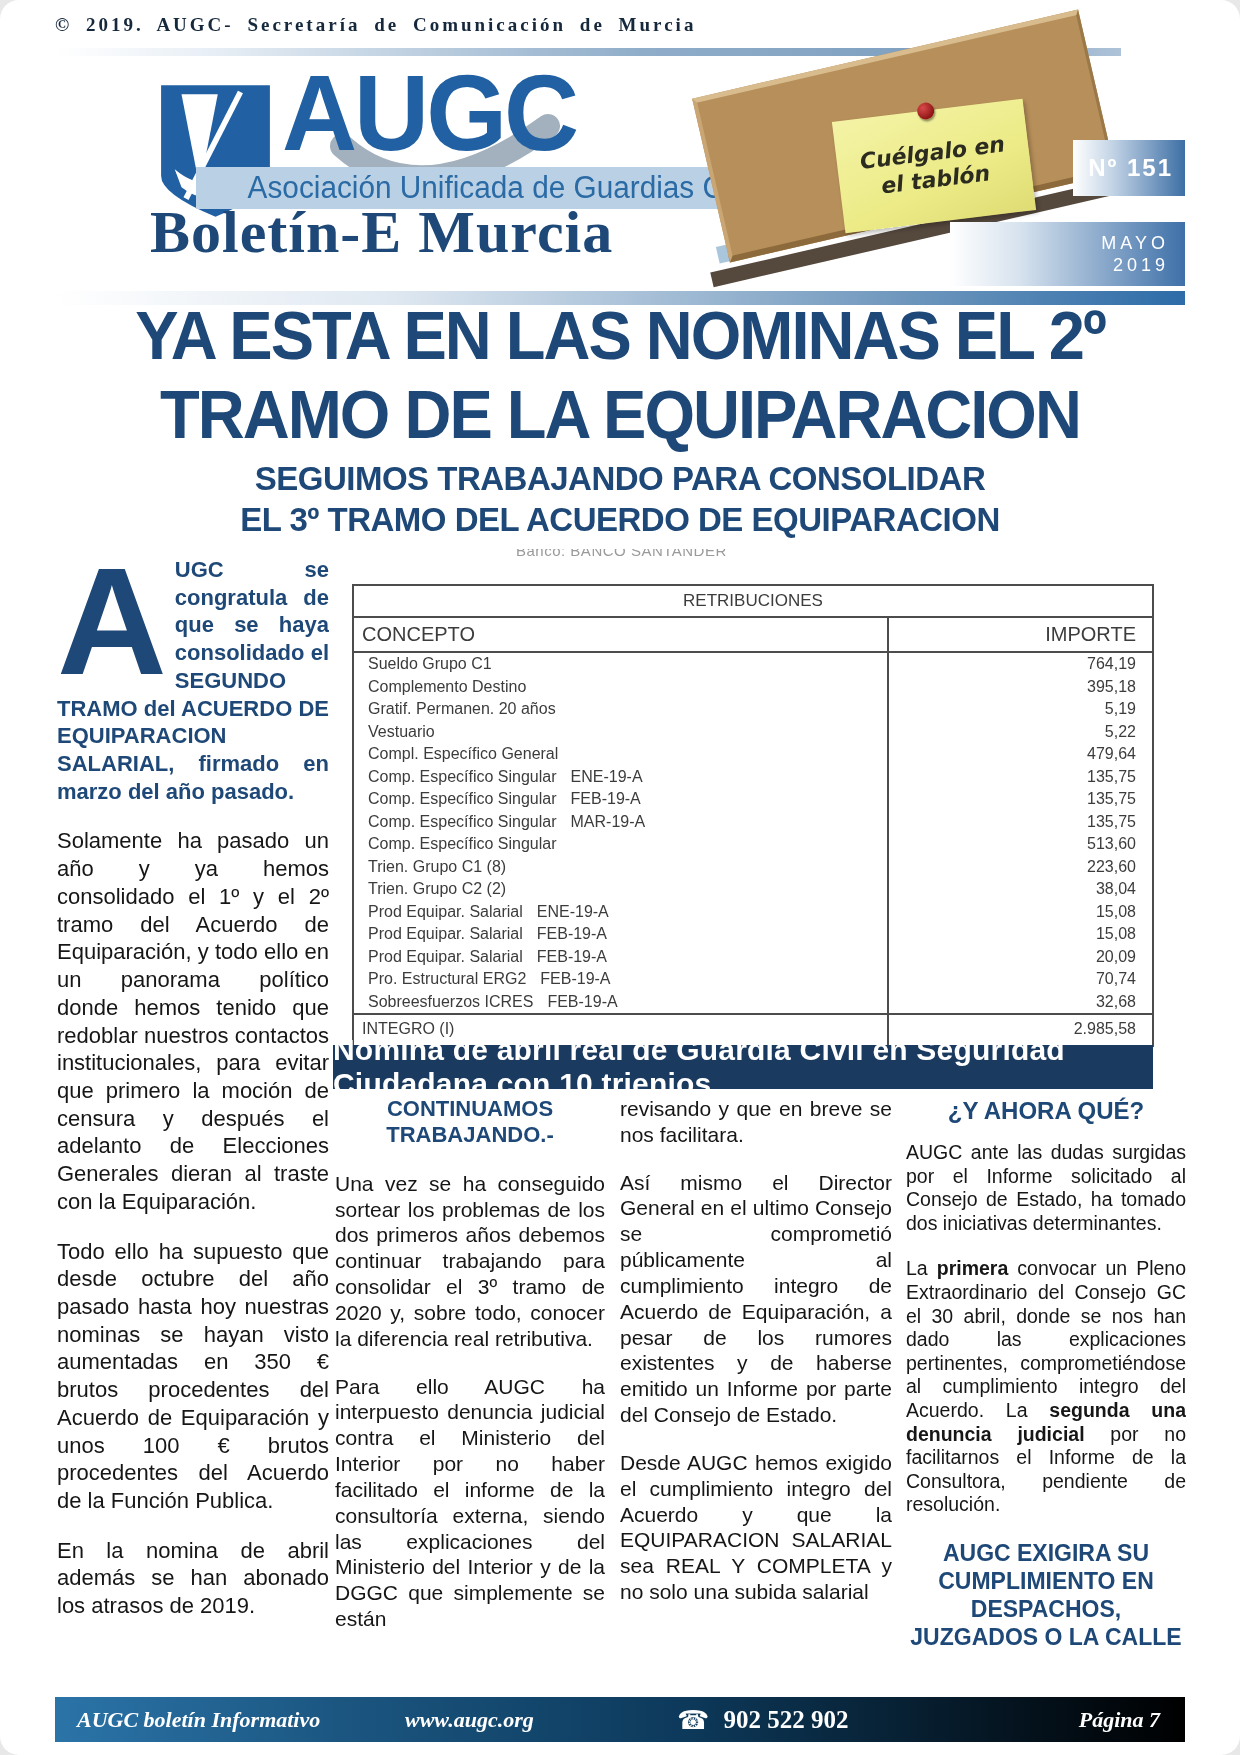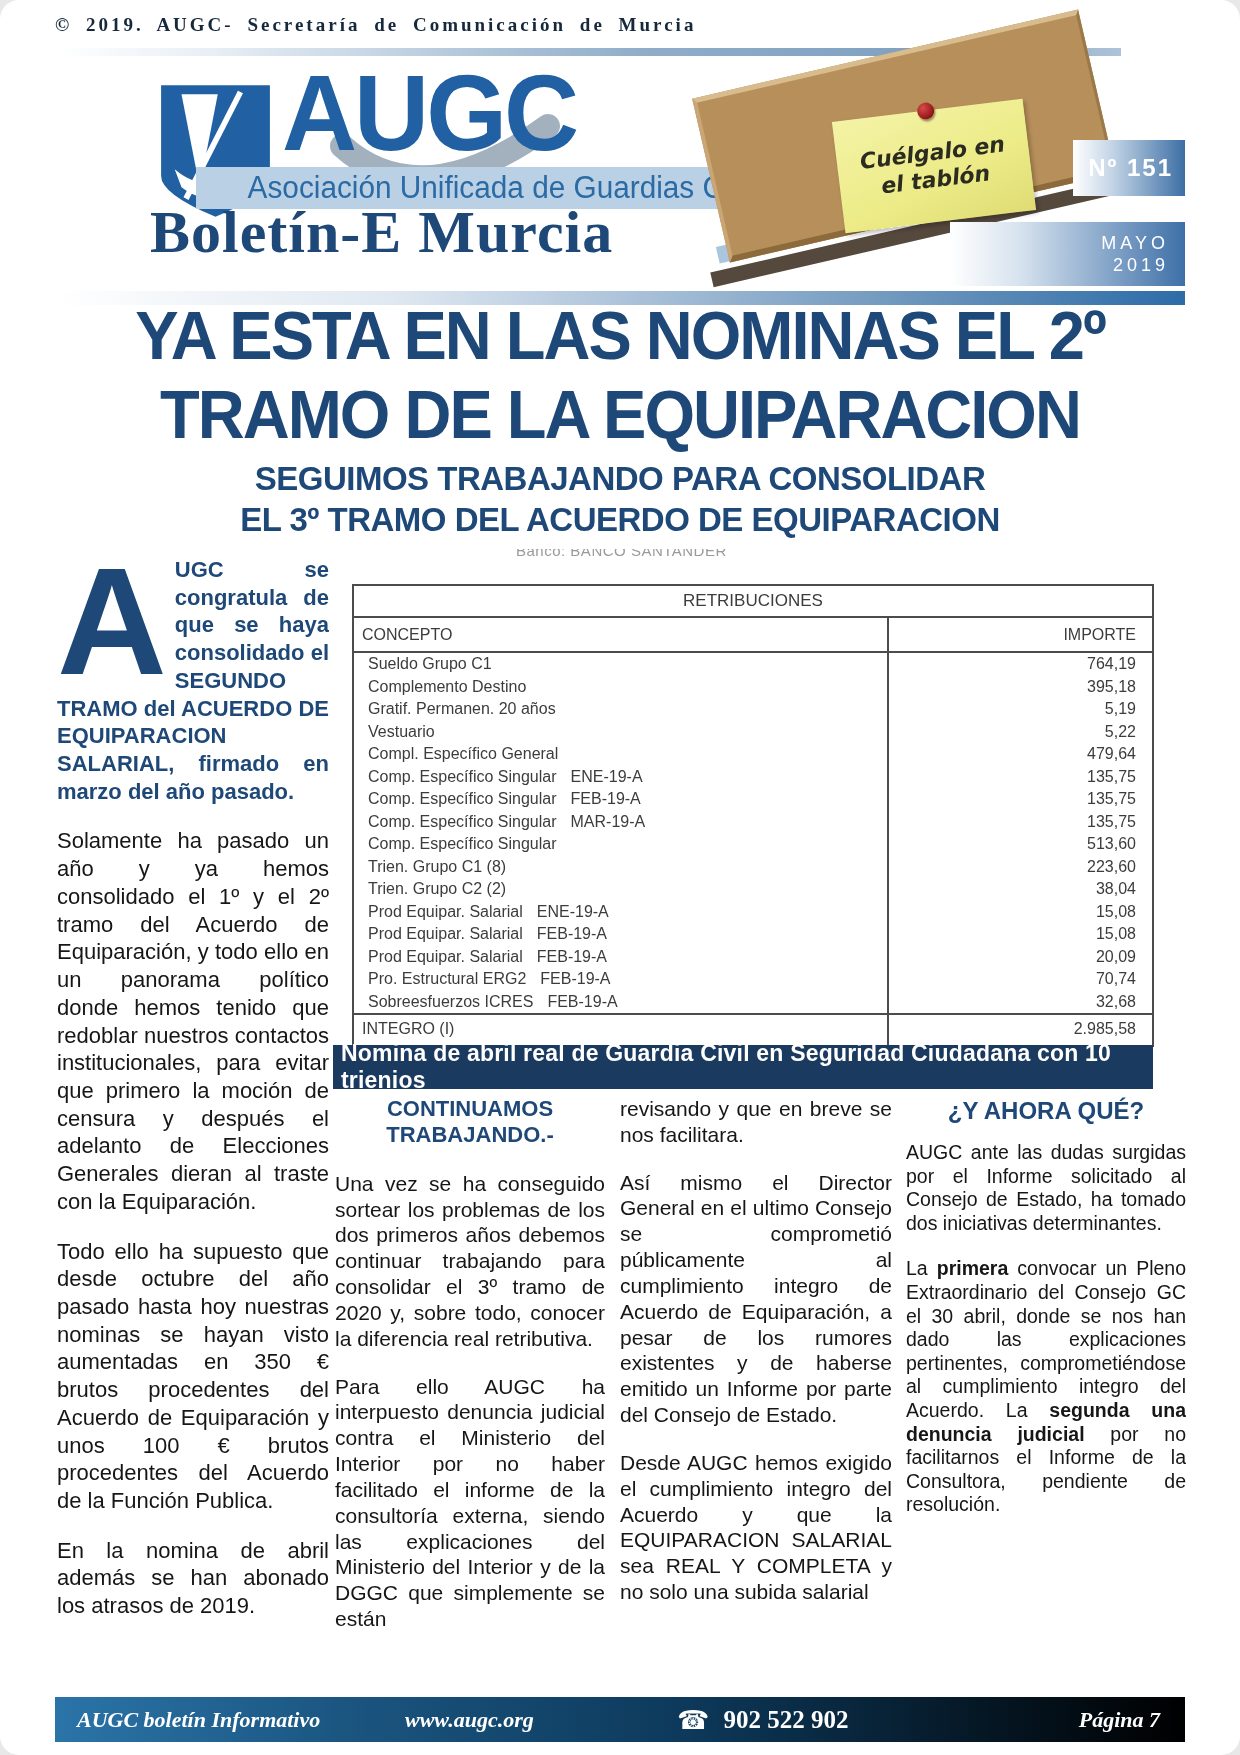--- a/index.html
+++ b/index.html
@@ -62,33 +62,33 @@
   .h2a{top:462px;font-size:33px;letter-spacing:-.5px;}
   .h2b{top:503px;font-size:33px;letter-spacing:-.5px;}
 
   
   .bank-note{position:absolute;left:516px;top:549px;height:14px;overflow:hidden;color:#9a9a9a;
              font-size:15px;letter-spacing:.5px;}
   .bank-note span{display:block;margin-top:-7px;}
   .payslip{position:absolute;left:352px;top:584px;width:802px;border:2px solid #4c4c4c;
            box-sizing:border-box;color:#3c3c3c;background:#fff;}
   .ps-title{height:30px;line-height:30px;text-align:center;font-size:17px;border-bottom:2px solid #4c4c4c;}
-  .ps-head{display:flex;height:33px;line-height:33px;font-size:16px;border-bottom:2px solid #4c4c4c;}
+  .ps-head{display:flex;height:33px;line-height:33px;font-size:20px;border-bottom:2px solid #4c4c4c;}
   .ps-rows{}
   .t-row{display:flex;height:22.5px;line-height:22.5px;font-size:16px;}
   .c-concept{width:67%;box-sizing:border-box;border-right:2px solid #4c4c4c;padding-left:14px;
              white-space:nowrap;overflow:hidden;}
   .ps-head .c-concept{padding-left:8px;}
   .c-amount{flex:1;text-align:right;padding-right:16px;}
   .t-period{margin-left:14px;}
   .ps-total{display:flex;height:30px;line-height:28px;font-size:16px;border-top:2px solid #4c4c4c;}
   .ps-total .c-concept{padding-left:8px;}
   .caption-bar{position:absolute;left:333px;top:1045px;width:820px;height:44px;background:#1b3a5f;
                display:flex;align-items:center;justify-content:center;}
-  .caption-bar span{color:#ffffff;font-weight:bold;font-size:23px;letter-spacing:.2px;padding-left:8px;}
+  .caption-bar span{color:#ffffff;font-weight:bold;font-size:30px;letter-spacing:.2px;}
 
   
   .col{position:absolute;text-align:justify;color:#161616;}
   .col p{margin:0 0 22px 0;}
   .col1{left:57px;top:556px;width:272px;font-size:22px;line-height:1.26;height:1134px;overflow:hidden;}
   .col2{left:335px;top:1096px;width:270px;font-size:21px;line-height:1.23;height:594px;overflow:hidden;}
   .col3{left:620px;top:1096px;width:272px;font-size:21px;line-height:1.23;height:594px;overflow:hidden;}
   .col4{left:906px;top:1096px;width:280px;font-size:19.5px;line-height:1.21;height:594px;overflow:hidden;}
   .intro{font-weight:bold;color:#1e4877;}
   .dropcap{float:left;font-size:152px;line-height:.78;font-weight:bold;color:#1e4877;
@@ -280,20 +280,21 @@
   <div class="col col3">
     <p>revisando y que en breve se nos facilitara.</p>
     <p>Así mismo el Director General en el ultimo Consejo se comprometió públicamente al cumplimiento integro de Acuerdo de Equiparación, a pesar de los rumores existentes y de haberse emitido un Informe por parte del Consejo de Estado.</p>
     <p>Desde AUGC hemos exigido el cumplimiento integro del Acuerdo y que la EQUIPARACION SALARIAL sea REAL Y COMPLETA y no solo una subida salarial</p>
   </div>
 
   <div class="col col4">
     <p class="col-head">¿Y AHORA QUÉ?</p>
     <p>AUGC ante las dudas surgidas por el Informe solicitado al Consejo de Estado, ha tomado dos iniciativas determinantes.</p>
     <p><span>La </span><b>primera</b><span> convocar un Pleno Extraordinario del Consejo GC el 30 abril, donde se nos han dado las explicaciones pertinentes, comprometiéndose al cumplimiento integro del Acuerdo. La </span><b>segunda una denuncia judicial</b><span> por no facilitarnos el Informe de la Consultora, pendiente de resolución.</span></p>
+    <p class="closing">AUGC EXIGIRA SU CUMPLIMIENTO EN DESPACHOS, JUZGADOS O LA CALLE</p>
   </div>
 
   <div class="footer">
     <div class="f-item f-left f-serif">AUGC boletín Informativo</div>
     <div class="f-item f-url f-serif">www.augc.org</div>
     <div class="f-item f-phone">
       <span class="ph-icon">☎</span>
       <span>902 522 902</span>
     </div>
     <div class="f-item f-page f-serif">Página 7</div>

